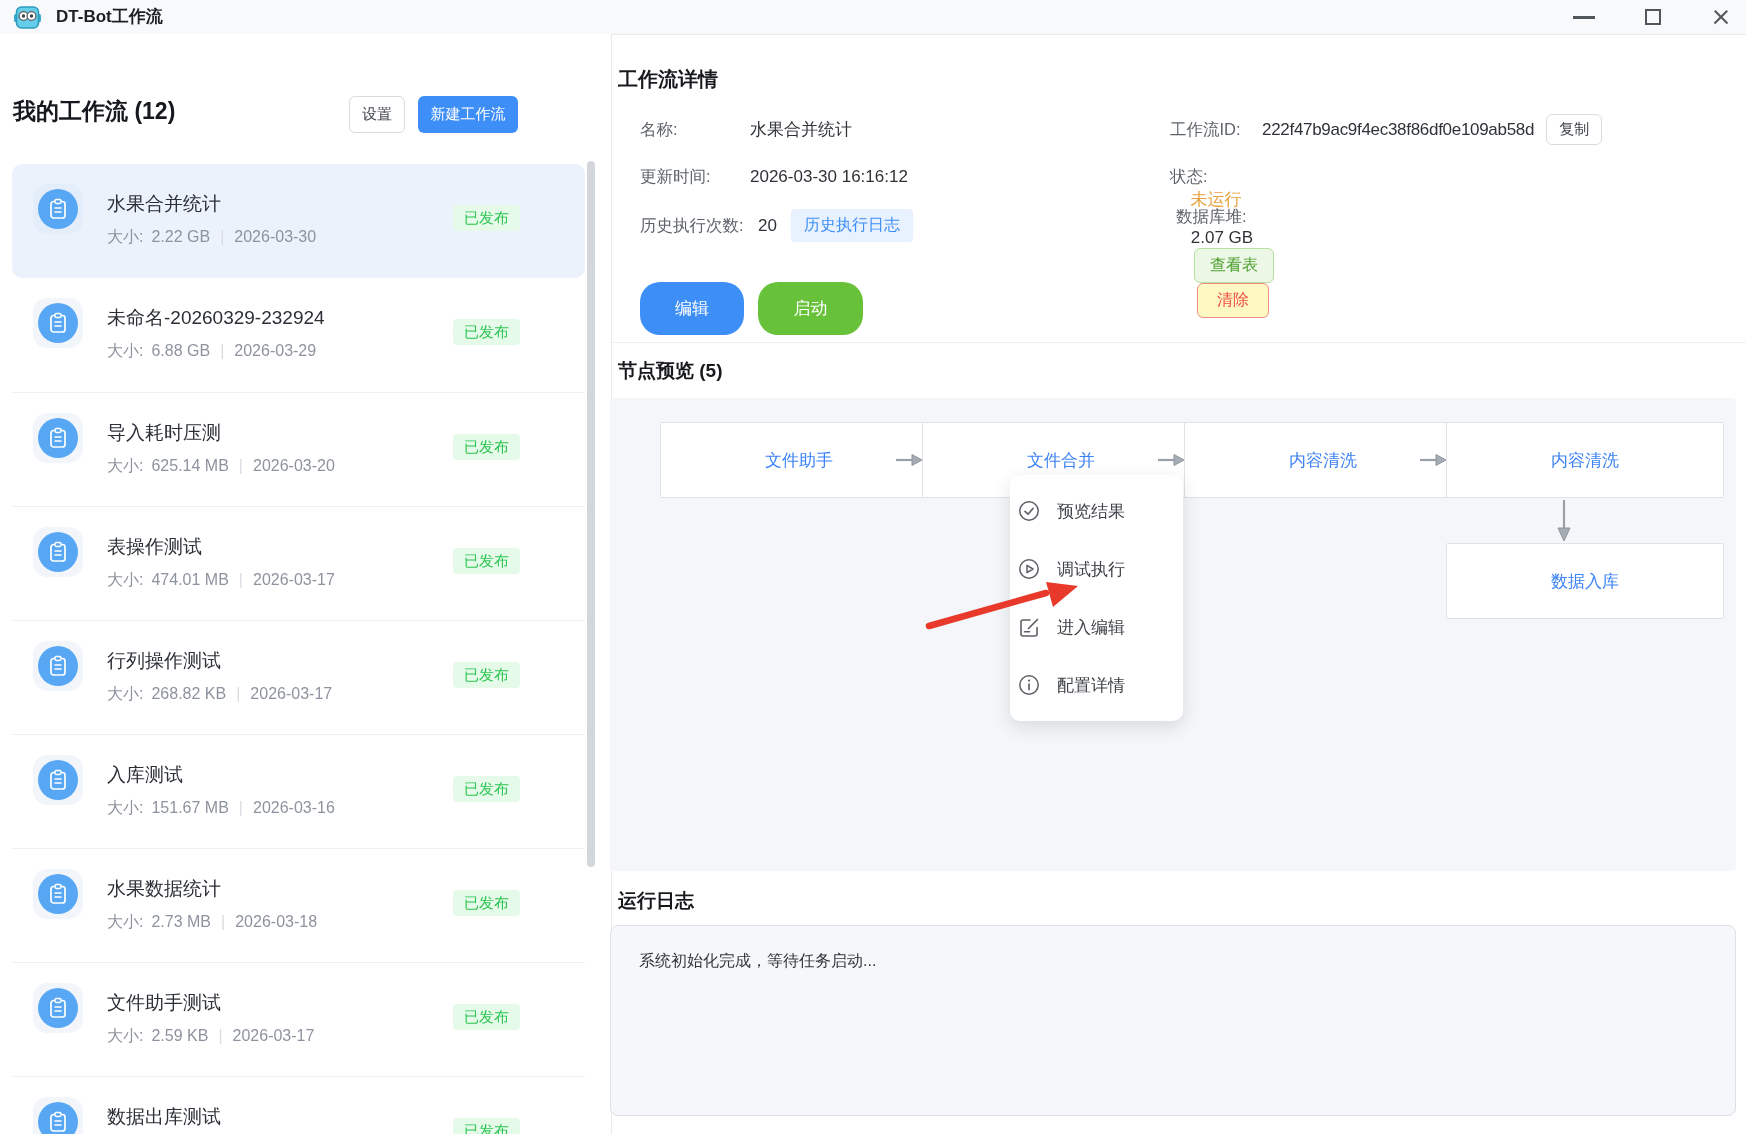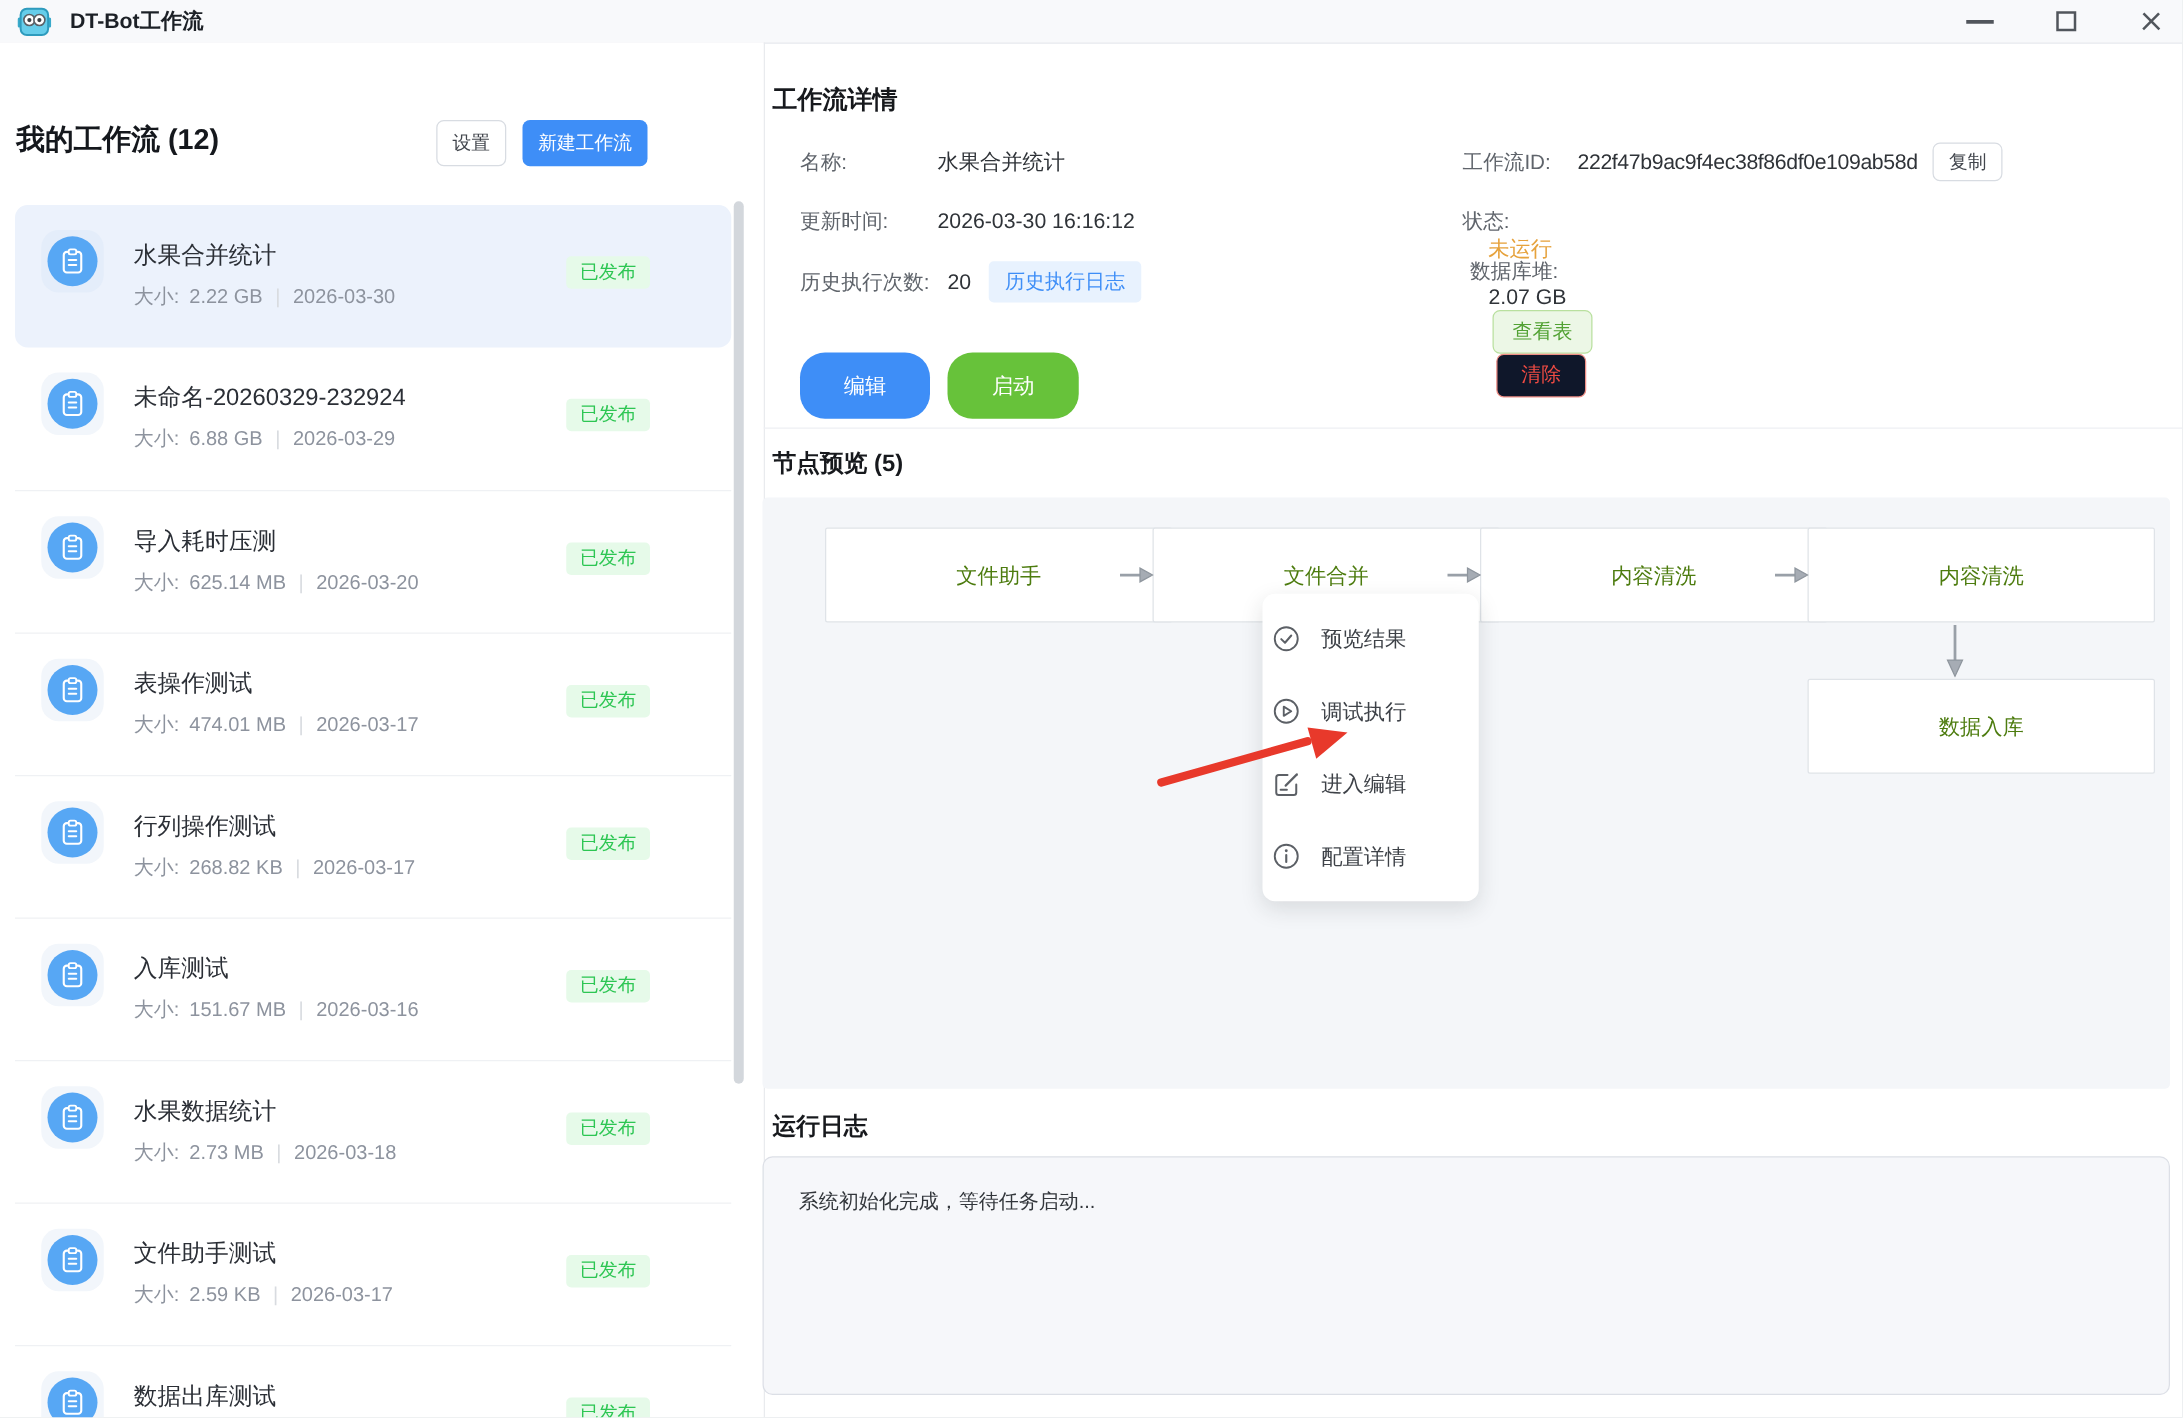--- a/index.html
+++ b/index.html
@@ -44,30 +44,30 @@
   .frow{position:absolute;display:flex;align-items:center;}
   .flabel{font-size:16.5px;color:#5f646b;flex:0 0 auto;white-space:nowrap;}
   .w110{width:110px;} .w118{width:118px;} .w92{width:92px;}
   .fvalue{font-size:17px;color:#2f3338;white-space:nowrap;}
   .status-val{color:#e6a23c;}
   .chip-log{margin-left:14px;background:#e8f2fe;color:#3e8ef7;font-size:16px;border-radius:4px;padding:6px 13px;cursor:pointer;}
   .btn-copy{margin-left:12px;background:#fff;border:1px solid #d8dce2;border-radius:6px;color:#42464d;font-size:15px;
       padding:5px 12px;cursor:pointer;}
   .btn-viewtable{margin-left:24px;background:#ecf7e6;border:1px solid #b9e09f;border-radius:6px;color:#52a234;font-size:16px;
       padding:6px 15px;cursor:pointer;}
-  .btn-clear{margin-left:22px;background:#0f172a;border:1px solid #ee8d85;border-radius:6px;color:#ef4b43;font-size:16px;
+  .btn-clear{margin-left:22px;background:#fef9c3;border:1px solid #ee8d85;border-radius:6px;color:#ef4b43;font-size:16px;
       padding:6px 19px;cursor:pointer;}
   .pill{position:absolute;top:282px;height:53px;border:none;border-radius:20px;color:#fff;font-size:17px;cursor:pointer;}
   .pill-edit{left:640px;width:104px;background:#3e8ef7;}
   .pill-start{left:758px;width:105px;background:#67c23a;}
   .hdiv{position:absolute;left:611px;top:342px;width:1135px;height:1px;background:#eef0f3;}
   .pv-title{position:absolute;left:618px;top:358px;font-size:19px;font-weight:bold;color:#17191d;}
   .canvas{position:absolute;left:610px;top:398px;width:1126px;height:473px;background:#f4f6f9;border-radius:4px;}
   .node{position:absolute;width:278px;height:76px;background:#fff;border:1px solid #dfe3e8;border-radius:2px;box-sizing:border-box;
-      display:flex;align-items:center;justify-content:center;font-size:17px;color:#4d7c0f;cursor:pointer;z-index:1;}
+      display:flex;align-items:center;justify-content:center;font-size:17px;color:#3b82f6;cursor:pointer;z-index:1;}
   .harrow{position:absolute;width:28px;height:14px;z-index:1;}
   .varrow{position:absolute;width:18px;height:43px;z-index:1;}
   
   .ctx-menu{position:absolute;left:1010px;top:475px;width:173px;background:#fff;border-radius:10px;z-index:20;
       box-shadow:0 6px 18px rgba(31,35,41,0.13);padding:7px 0;}
   .ctx-item{height:58px;display:flex;align-items:center;padding-left:7px;cursor:pointer;}
   .ctx-item .ci-icon{width:24px;height:24px;margin-right:16px;flex:0 0 auto;}
   .ctx-item .ci-label{font-size:17px;color:#3e4248;white-space:nowrap;}
   .red-arrow{position:absolute;left:895px;top:555px;width:200px;height:90px;z-index:30;pointer-events:none;}
   

